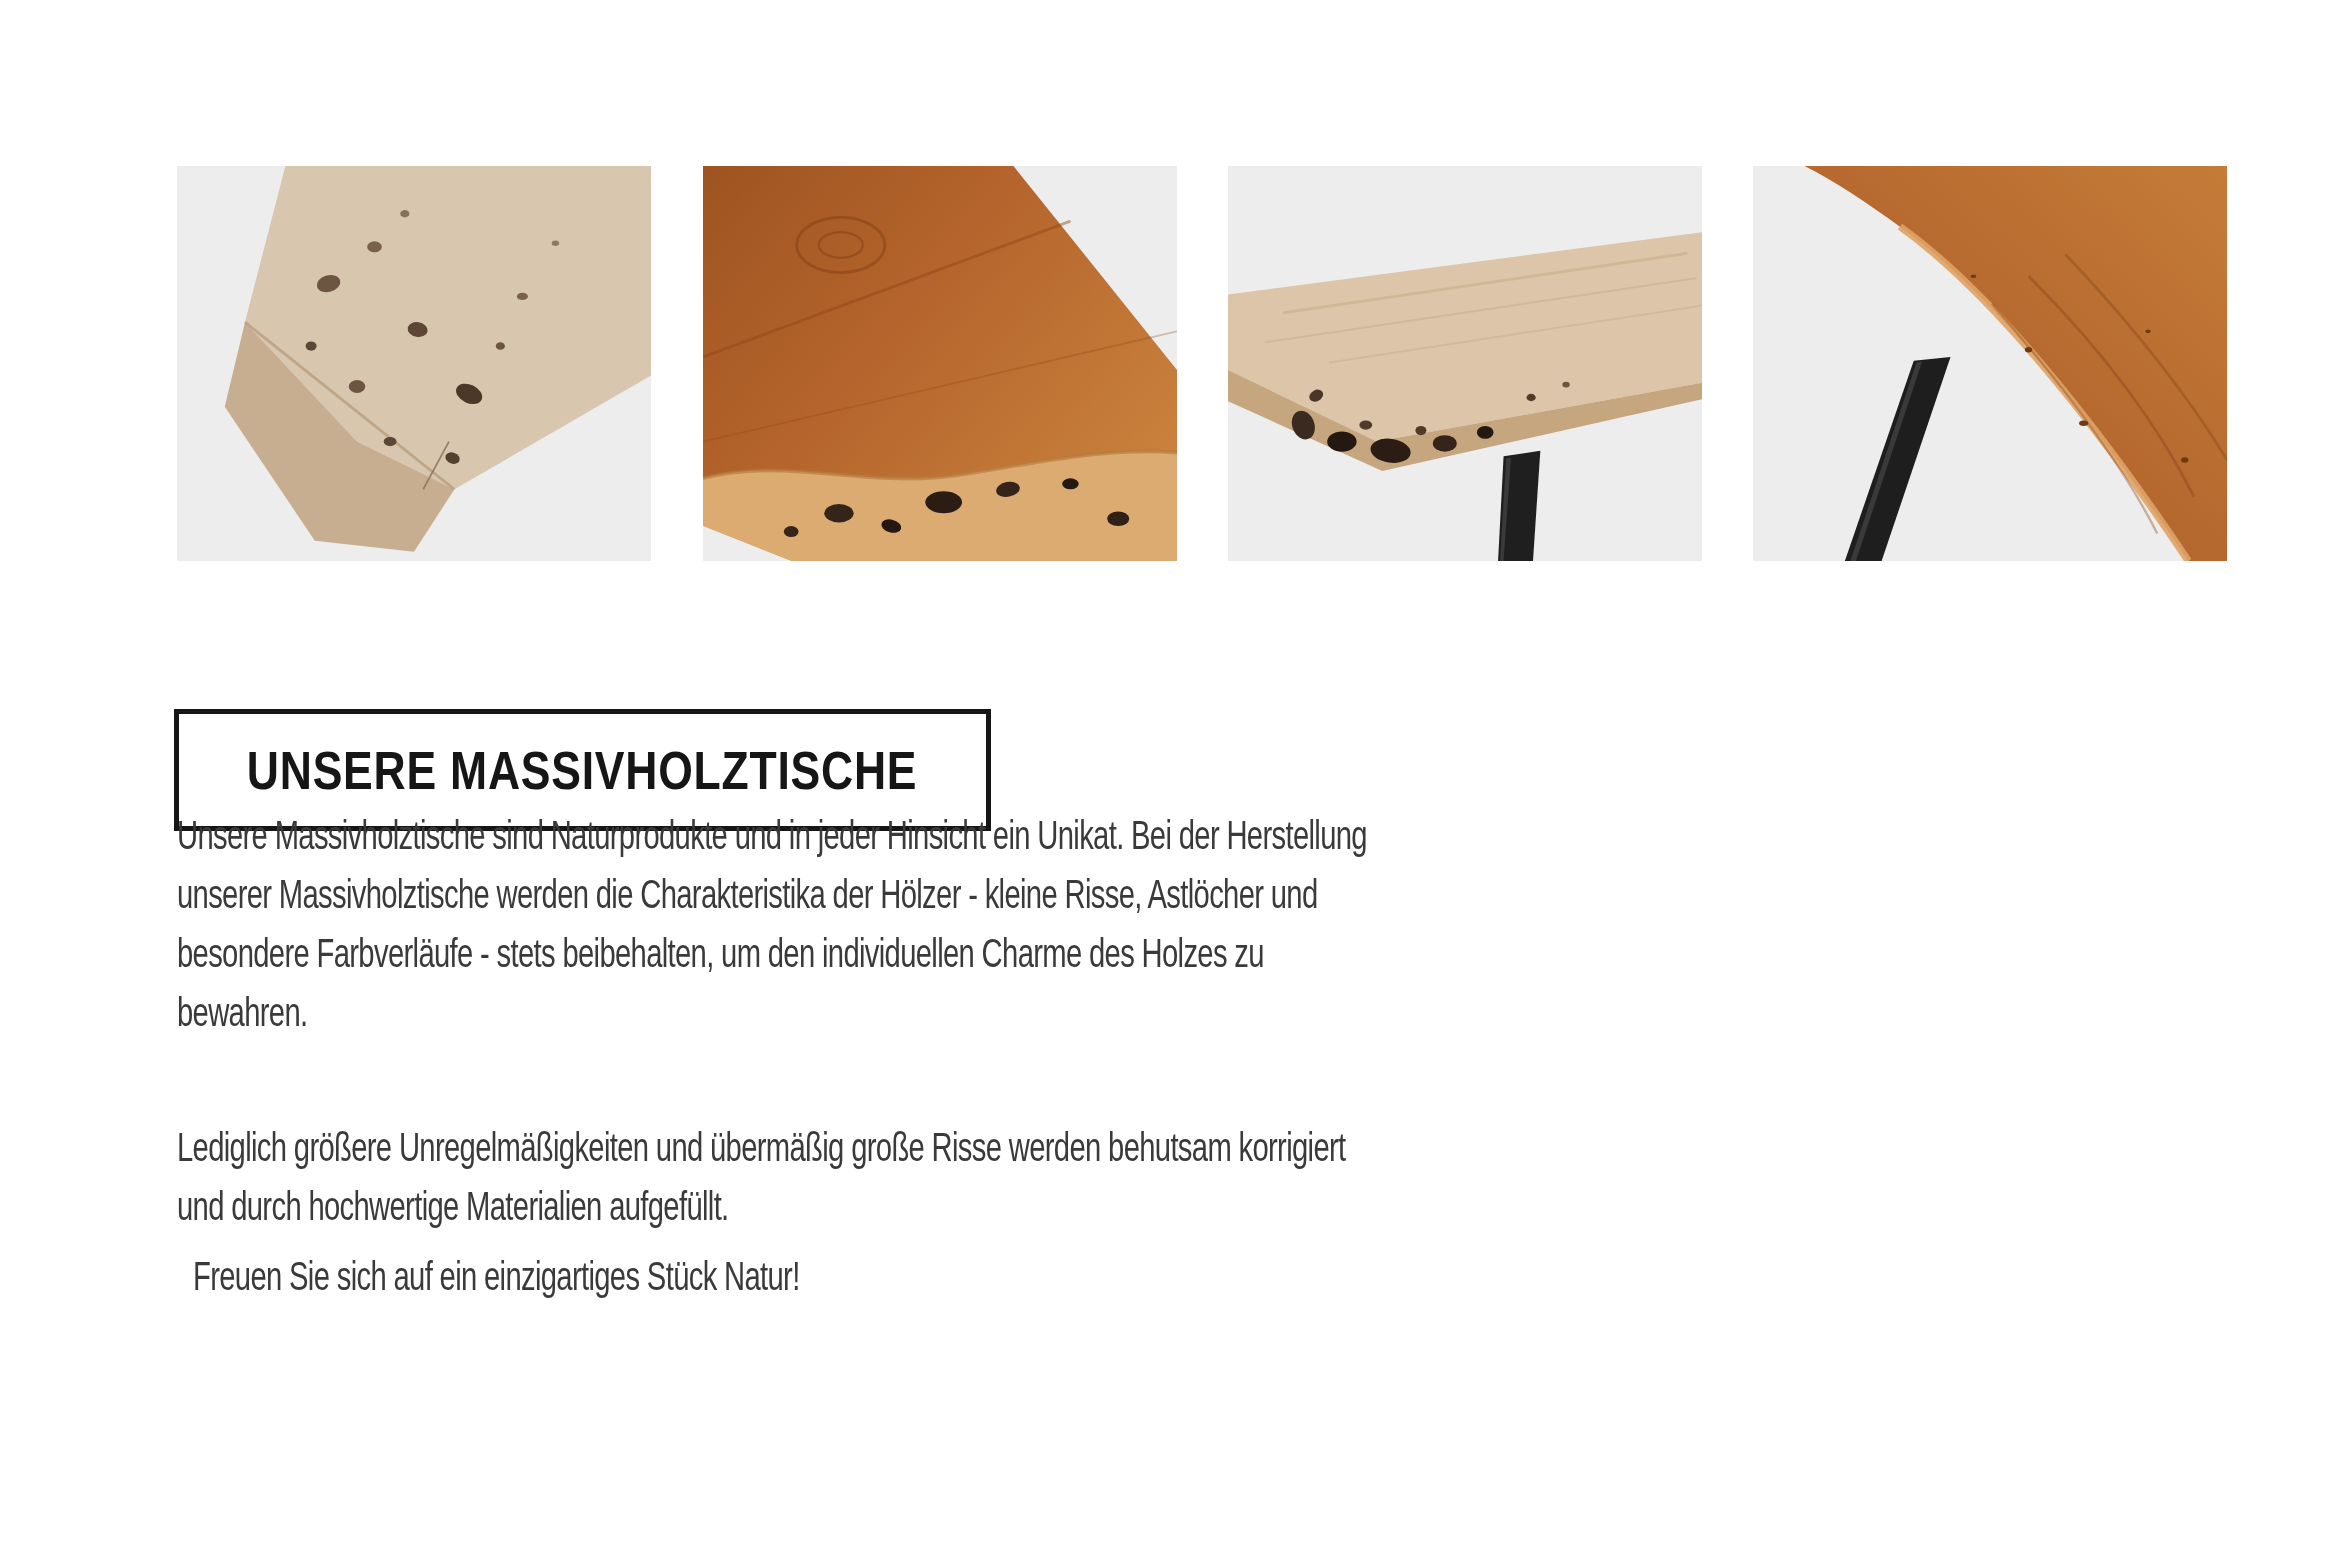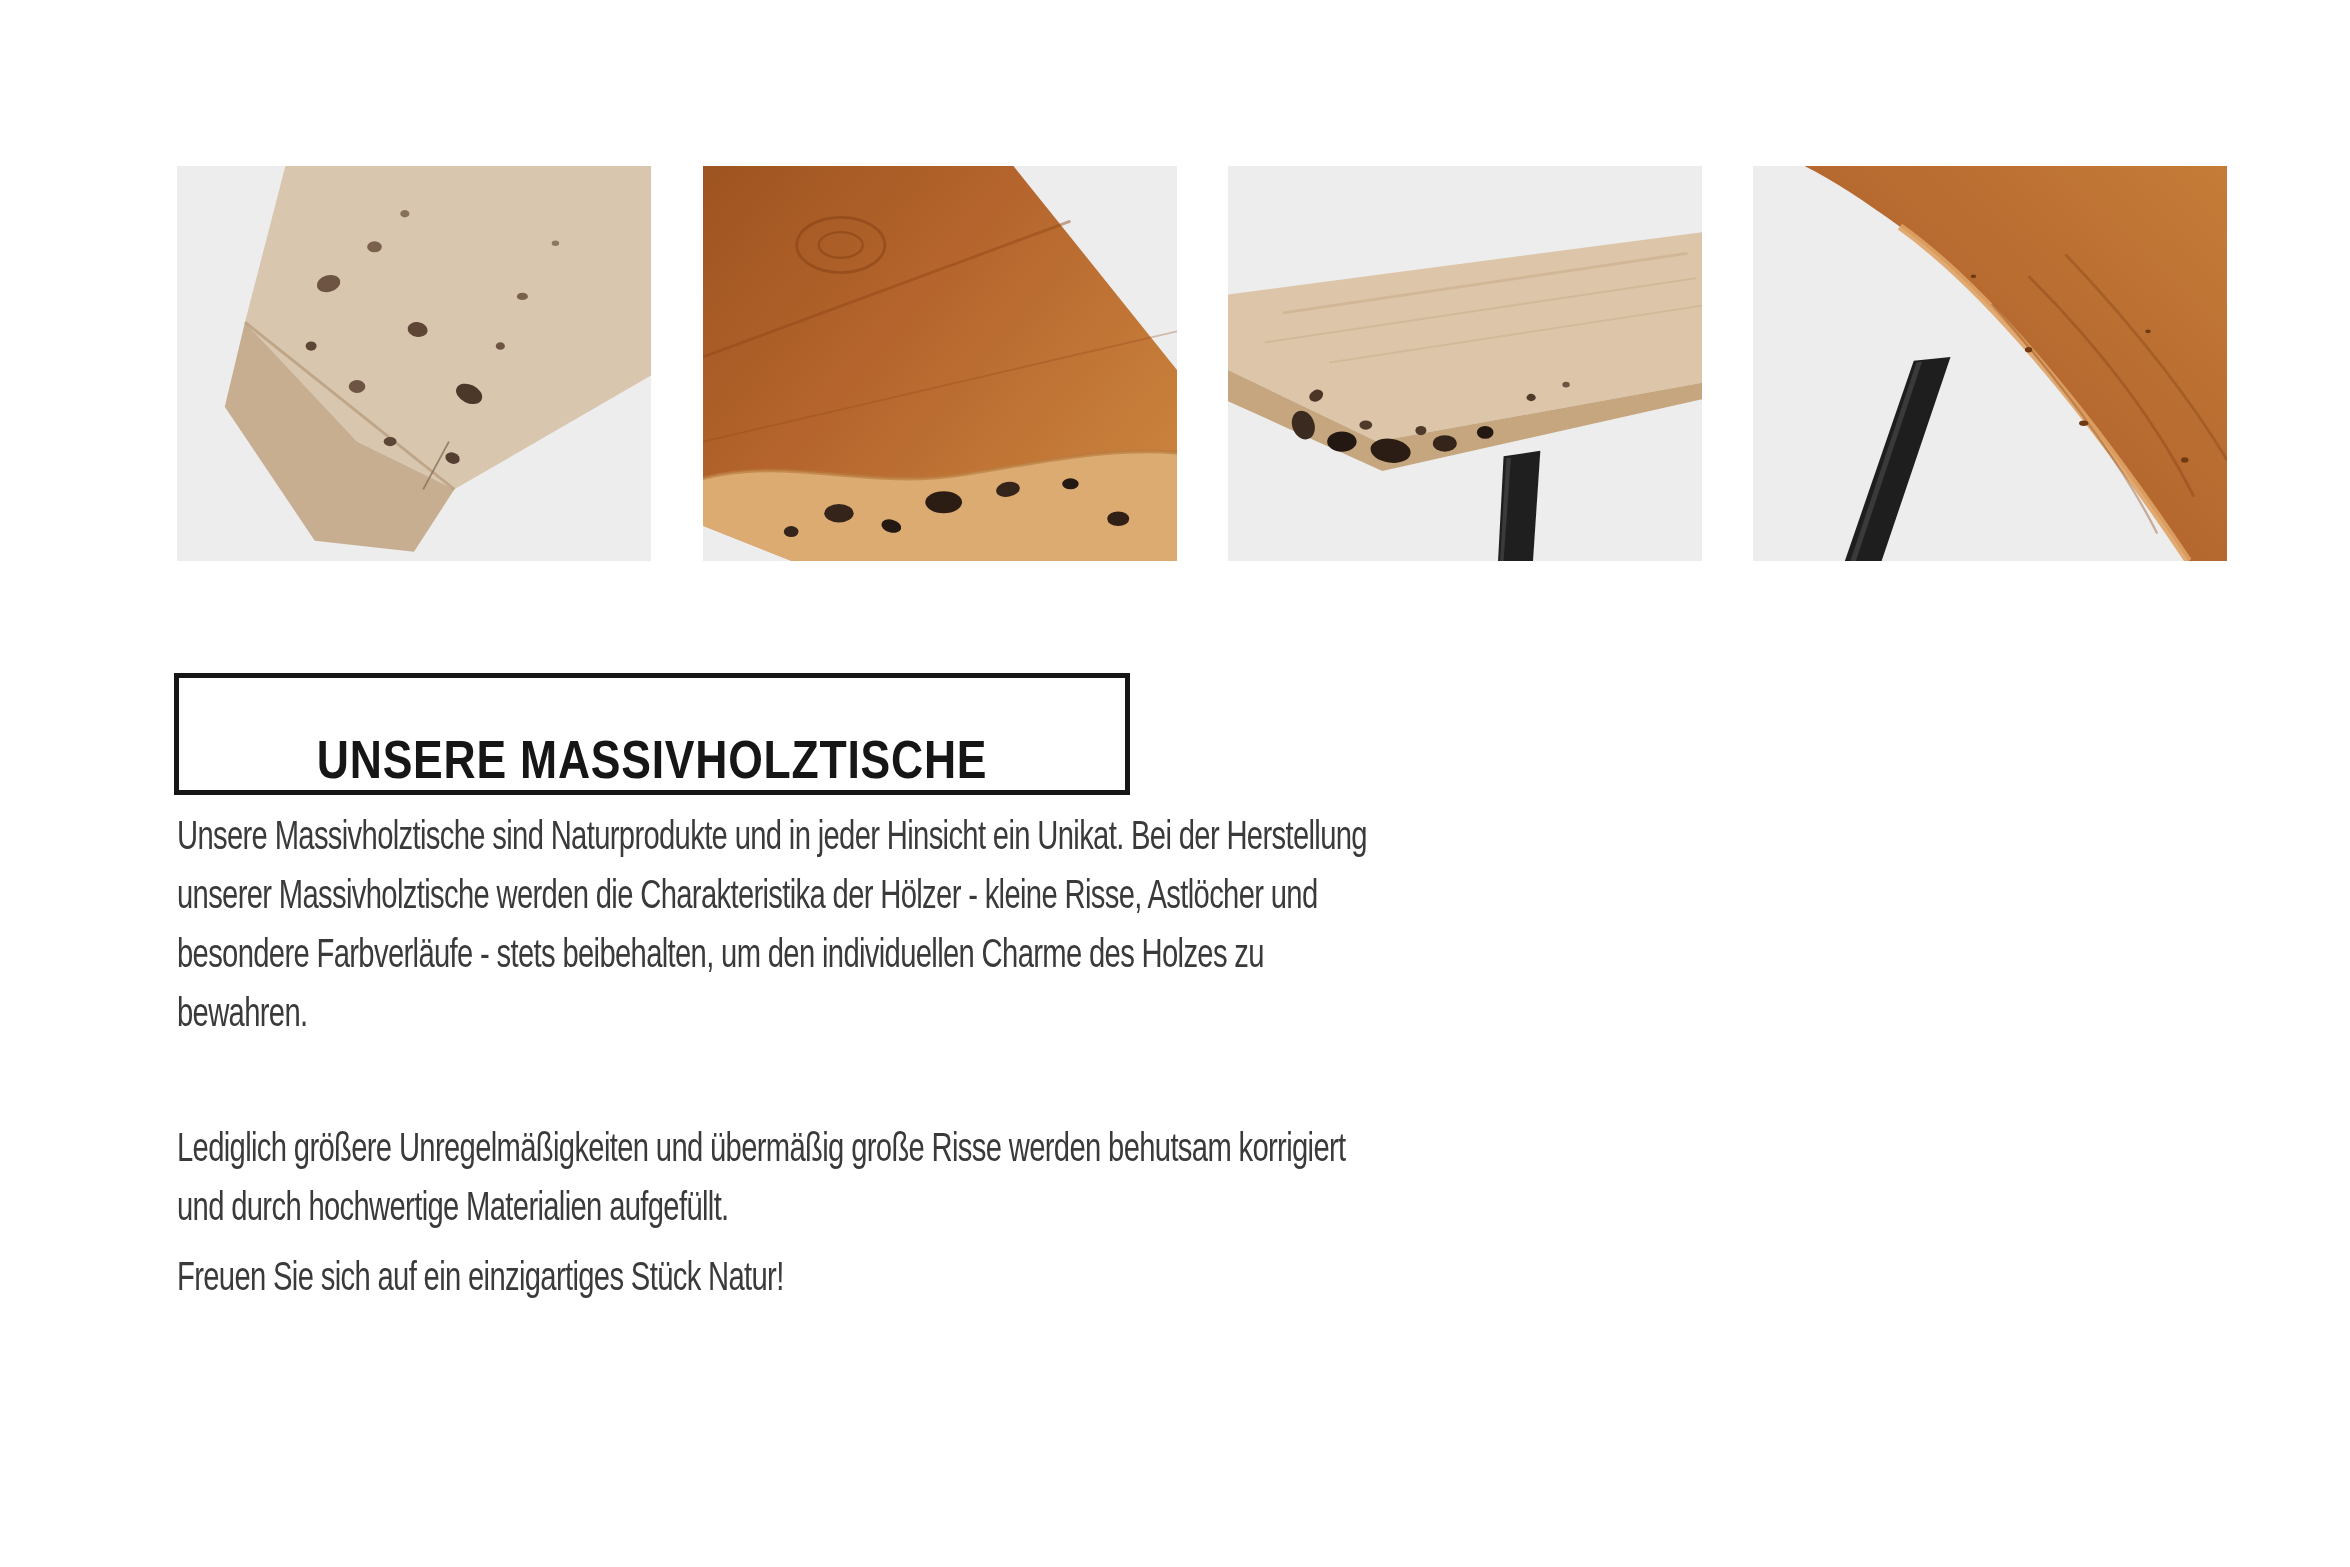--- a/index.html
+++ b/index.html
@@ -12,34 +12,34 @@
   
   .shot { position:absolute; top:166px; width:474px; height:395px; margin:0; }
   .shot svg { display:block; width:100%; height:100%; }
   #shot1 { left:177px; }
   #shot2 { left:703px; }
   #shot3 { left:1228px; }
   #shot4 { left:1753px; }
 
   
   .title-box {
-    position:absolute; left:174px; top:673px; width:956px; height:122px;
+    position:absolute; left:174px; top:709px; width:817px; height:122px;
     box-sizing:border-box; border:5.5px solid #161616; background:#ffffff;
-    display:flex; align-items:flex-end; justify-content:center;
+    display:flex; align-items:center; justify-content:center;
   }
   .title-box h1 {
     margin:0; font-size:53px; font-weight:700; letter-spacing:0.9px;
     color:#161616; white-space:nowrap; transform:scaleX(0.84);
   }
 
   
   .para { position:absolute; left:177px; margin:0; }
   #para1 { top:806px; }
   #para2 { top:1118px; }
-  #para3 { top:1247px; }
+  #para3 { top:1247px;margin-left:16px; }
   .tline {
     white-space:nowrap; font-size:40px; letter-spacing:-0.9px;
     line-height:59px; height:59px; color:#3a3a3a; font-weight:400;
     transform:scaleX(0.73); transform-origin:0 50%;
   }
 
   
   .brand { position:absolute; left:1614px; top:1368px; height:96px;
            display:flex; align-items:center; }
   .brand-icon { width:84px; height:88px; flex:0 0 auto; }

